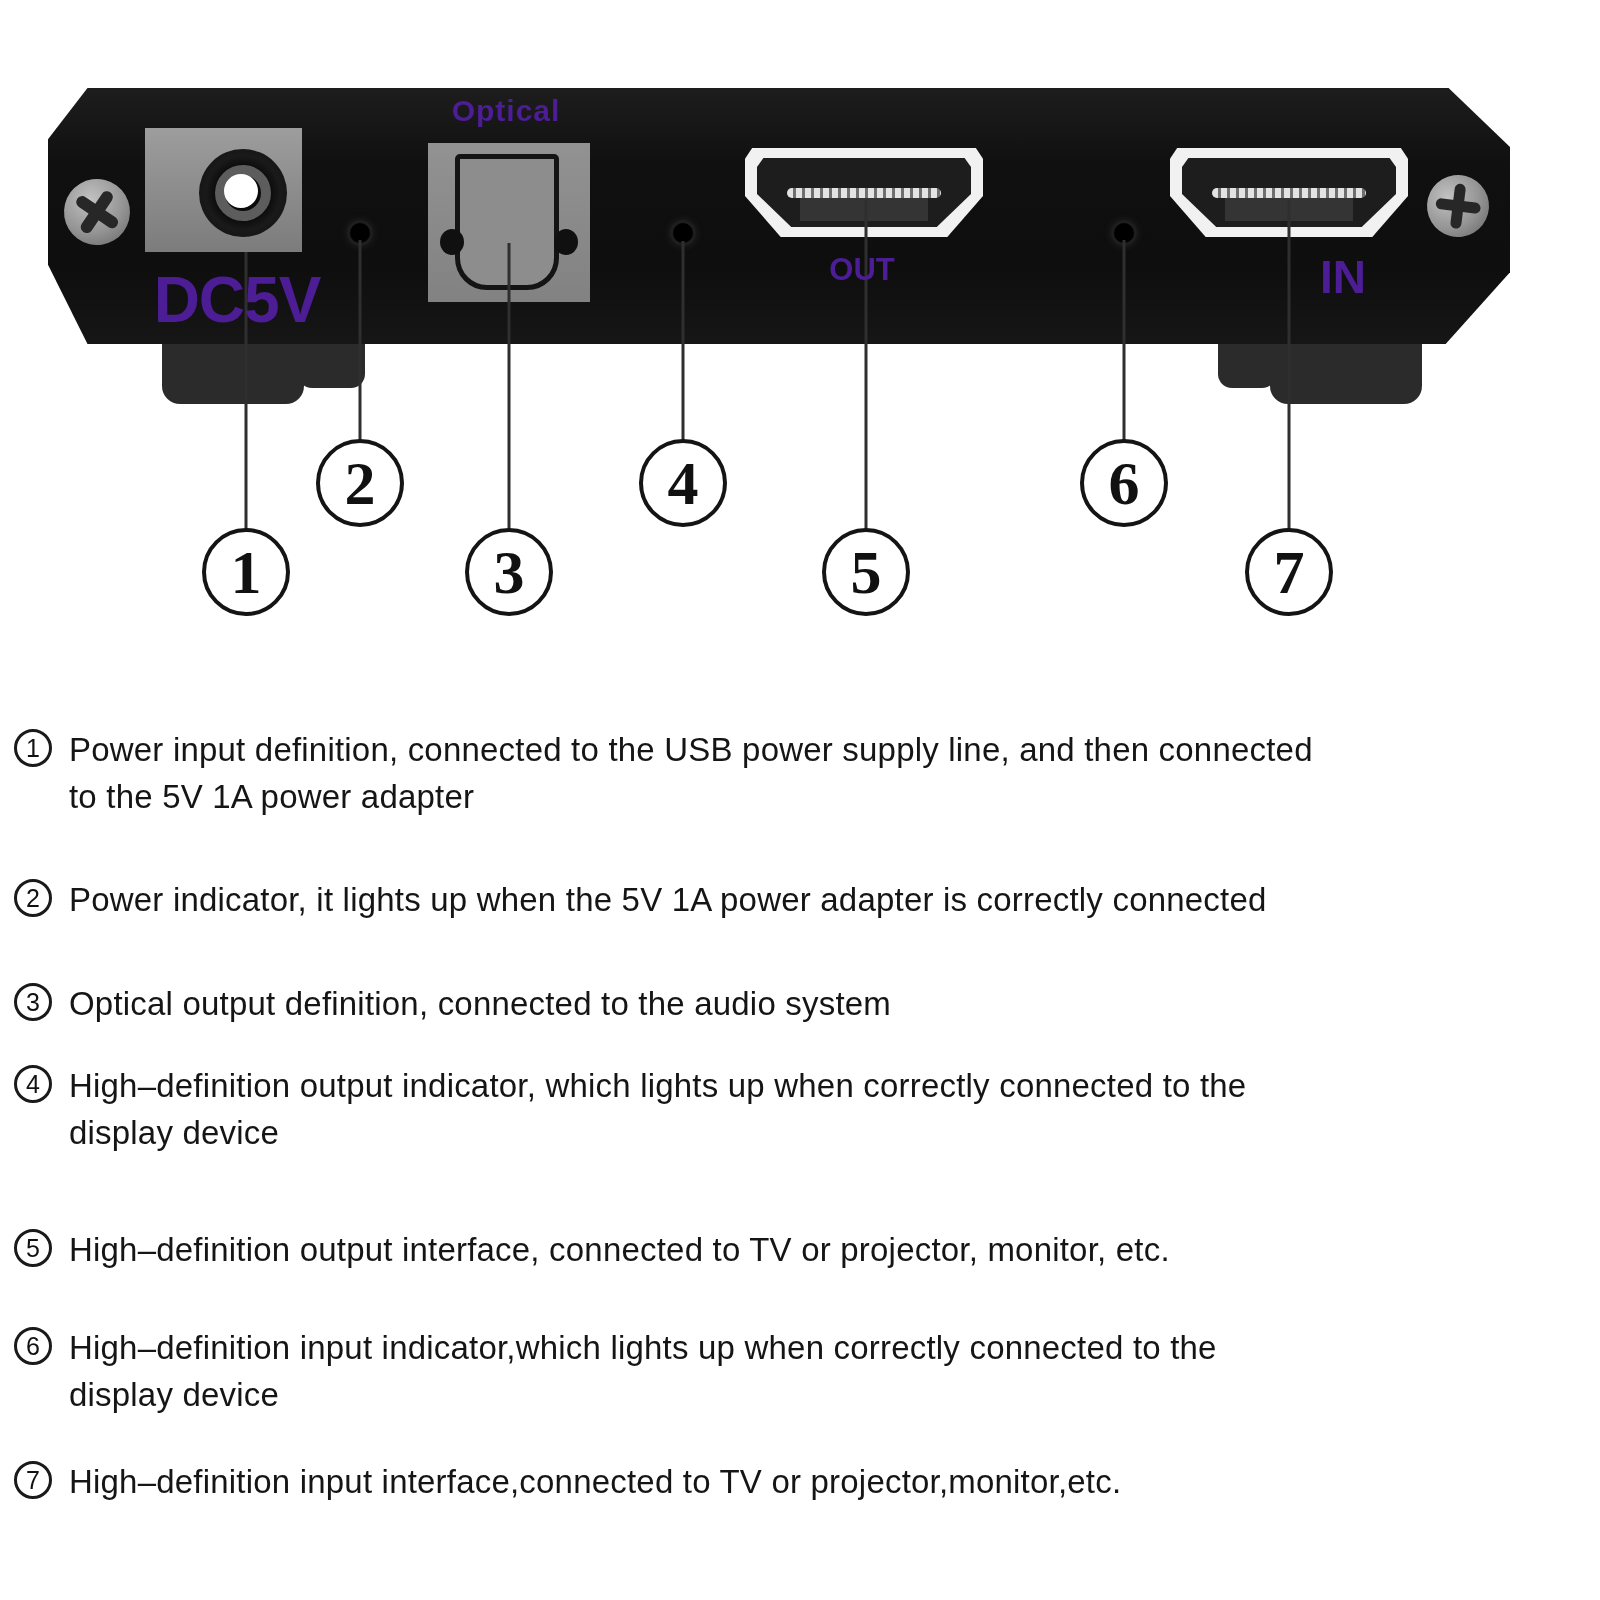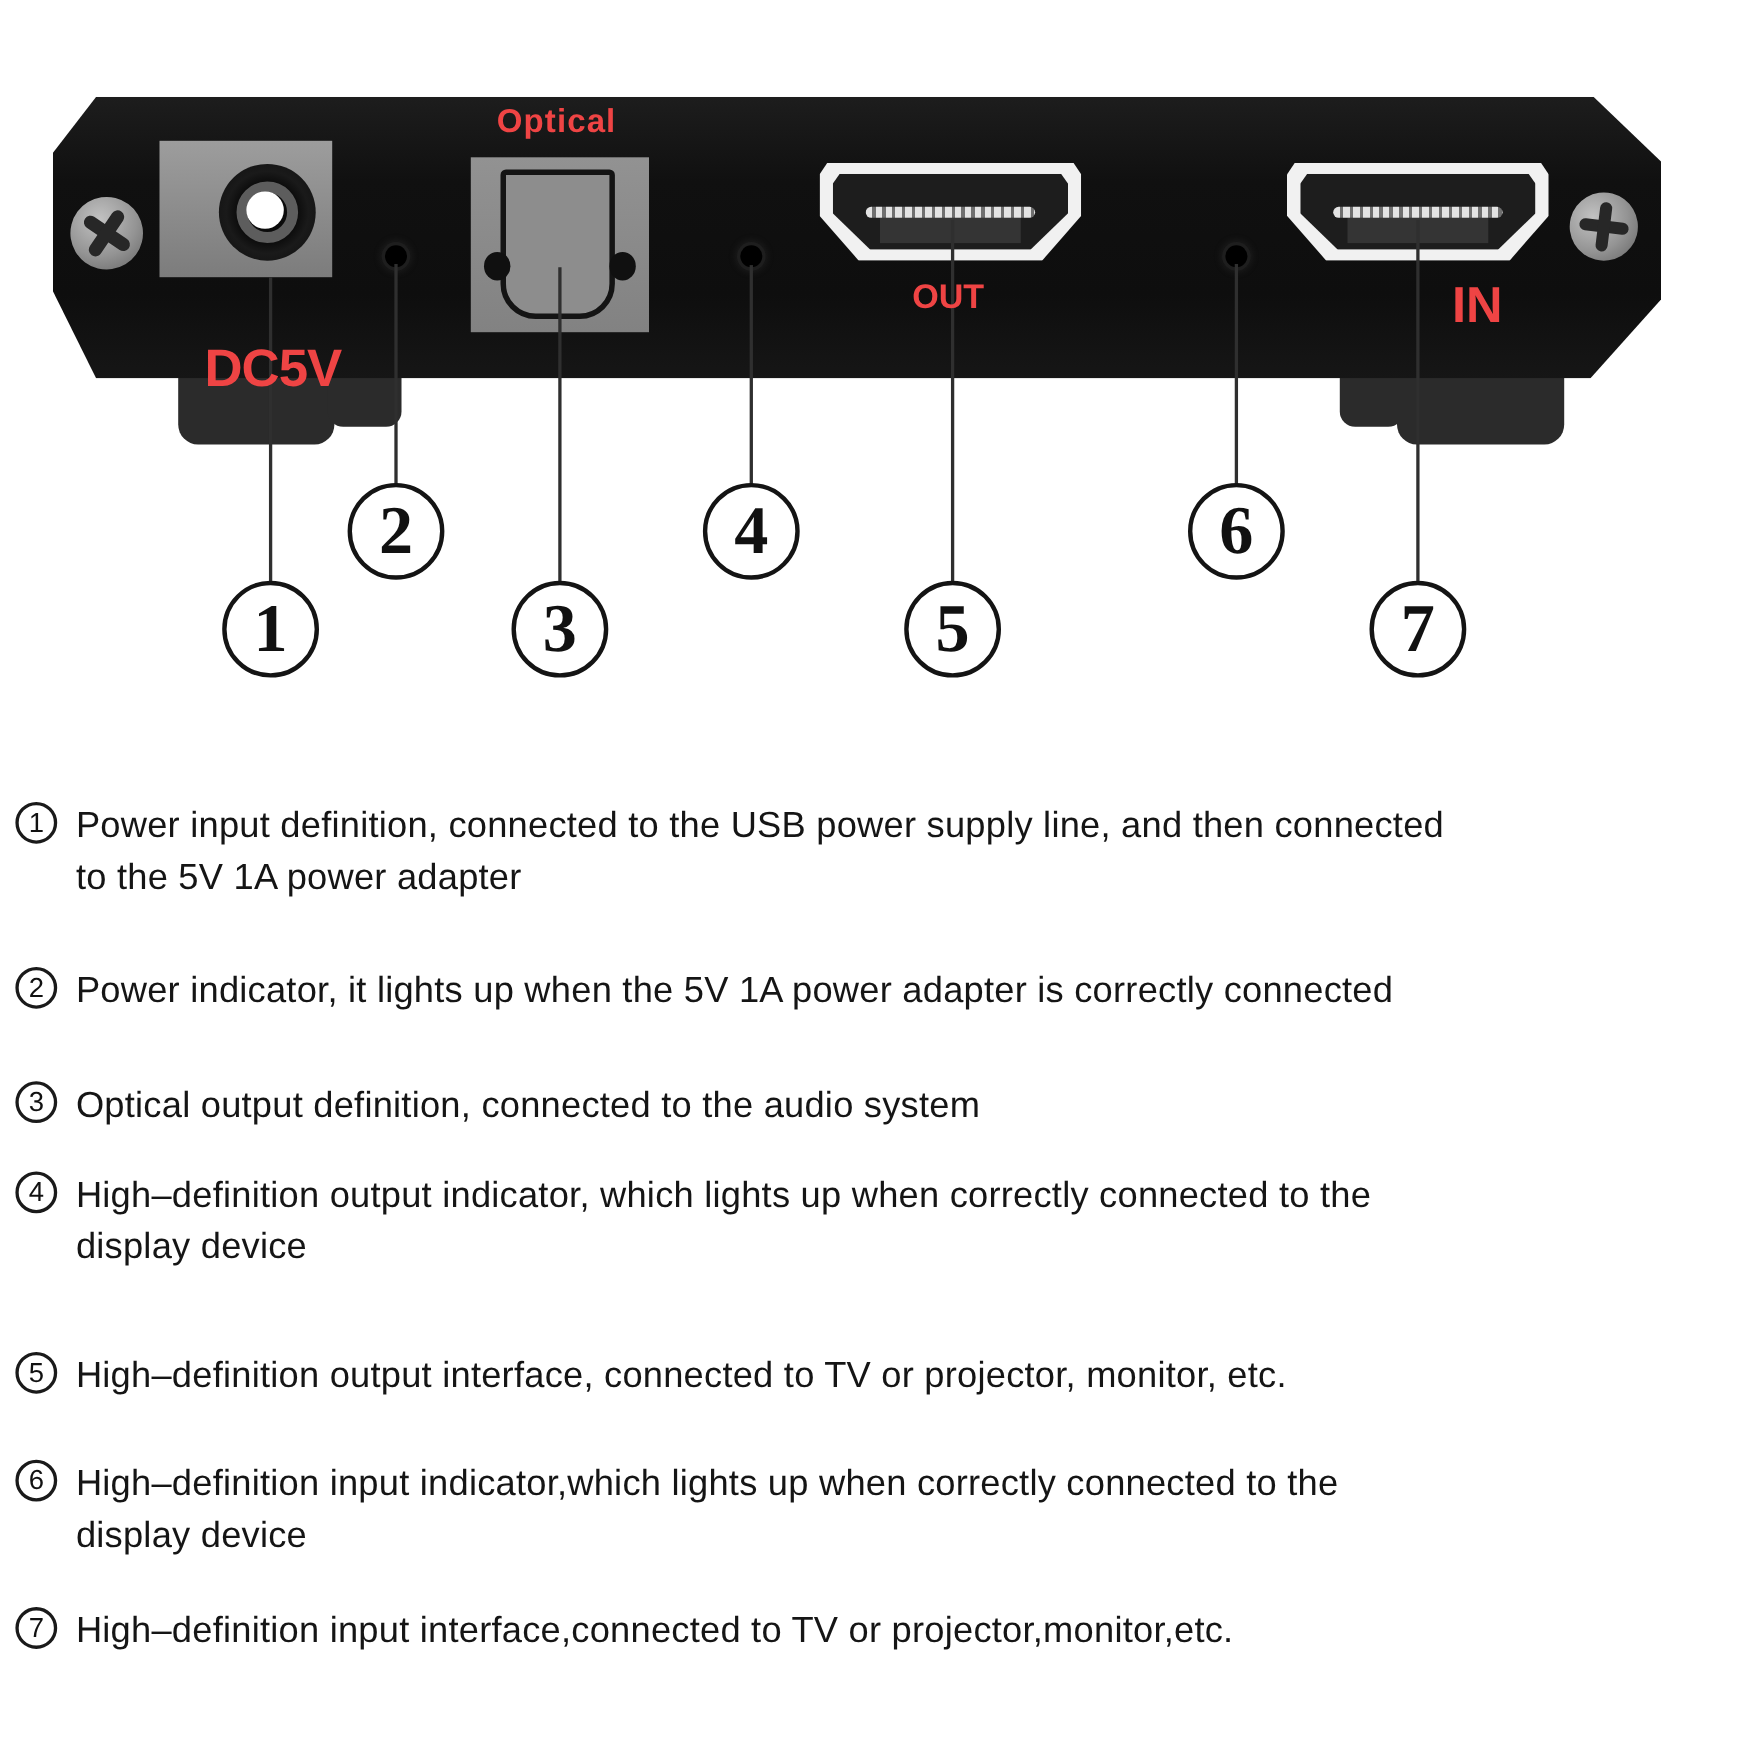--- a/index.html
+++ b/index.html
@@ -43,23 +43,23 @@
 
   .hdmi{position:absolute;width:238px;height:89px;background:#f1f1f1;
         clip-path:polygon(3% 0,97% 0,100% 12%,100% 54%,85% 100%,15% 100%,0 54%,0 12%);}
   .hdmi-cavity{position:absolute;left:12px;top:10px;width:214px;height:69px;background:#1d1d1d;
         clip-path:polygon(3% 0,97% 0,100% 13%,100% 52%,84% 100%,16% 100%,0 52%,0 13%);}
   .hdmi-lower{position:absolute;left:20%;right:20%;top:58%;bottom:9%;background:#343434;}
   .hdmi-pins{position:absolute;left:14%;right:14%;top:44%;height:10px;border-radius:5px;
              background:repeating-linear-gradient(90deg,#e3e3e3 0 6px,#6f6f6f 6px 9px);}
 
   
-  .panel-label{position:absolute;color:#ef4444;text-align:center;line-height:1;}
+  .panel-label{position:absolute;color:#4c1d95;text-align:center;line-height:1;}
   .lbl-optical{left:426px;top:96px;width:160px;font-size:30px;font-weight:700;letter-spacing:1px;}
-  .lbl-dc{left:160px;top:268px;width:176px;font-size:48px;font-weight:700;letter-spacing:-1px;margin-top:44px;}
+  .lbl-dc{left:149px;top:268px;width:176px;font-size:64px;font-weight:700;letter-spacing:-1px;}
   .lbl-out{left:782px;top:254px;width:160px;font-size:31px;font-weight:700;}
   .lbl-in{left:1263px;top:254px;width:160px;font-size:46px;font-weight:700;}
   .logo4k{left:1005px;top:102px;width:120px;}
   .logo4k .big{font-size:64px;font-weight:800;letter-spacing:-2px;}
   .logo4k .small{font-size:25px;font-weight:800;letter-spacing:1px;margin-top:3px;}
 
   .lines-svg{position:absolute;left:0;top:0;}
   .lines-svg line{stroke:#2f2f2f;stroke-width:3;}
 
   .callout{position:absolute;width:88px;height:88px;box-sizing:border-box;border:4px solid #141414;

